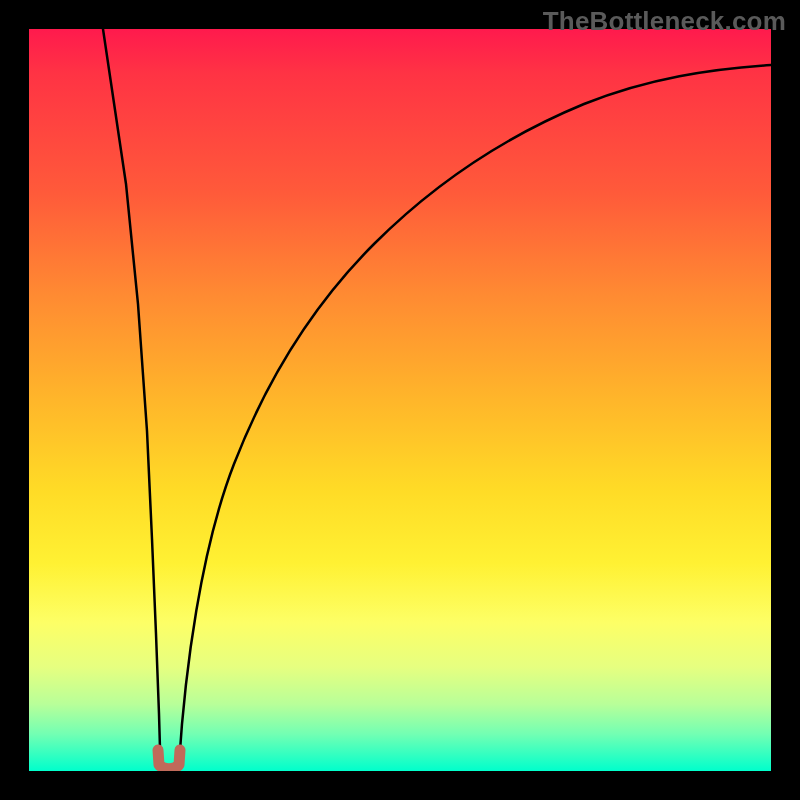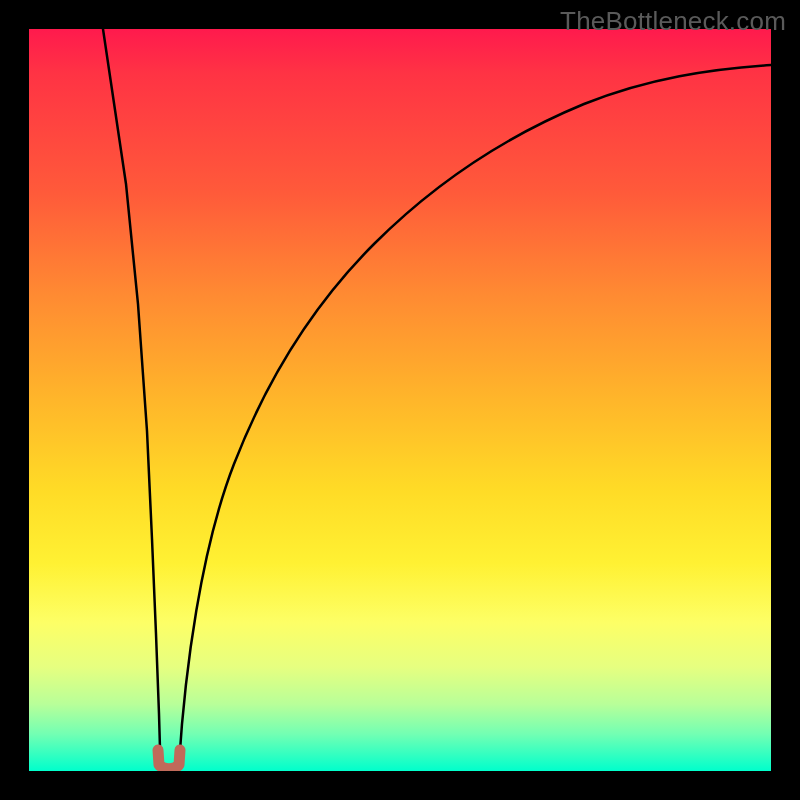--- a/index.html
+++ b/index.html
@@ -31,21 +31,21 @@
       #73ffb3 95%,
       #2effc2 98%,
       #00ffcc 100%
     );
   }
   .watermark {
     position: absolute;
     top: 6px;
     right: 14px;
     font-size: 26px;
-    font-weight: 400;
+    font-weight: 700;
     color: #5a5a5a;
     letter-spacing: 0.2px;
     user-select: none;
   }
   svg.curves {
     position: absolute;
     left: 0;
     top: 0;
     width: 742px;
     height: 742px;

